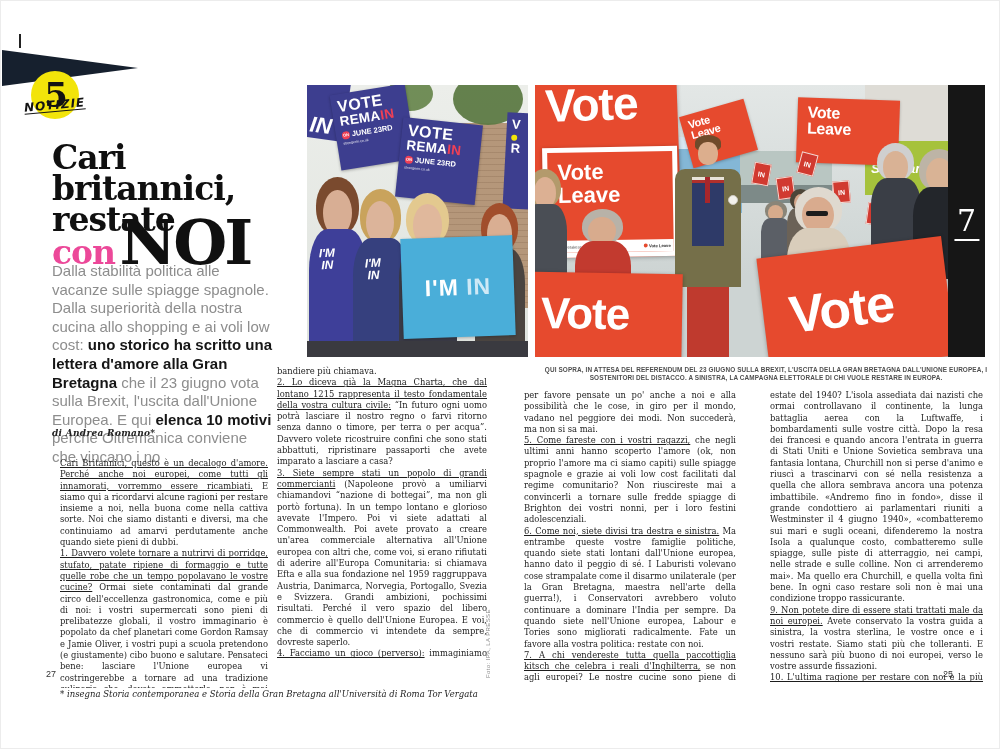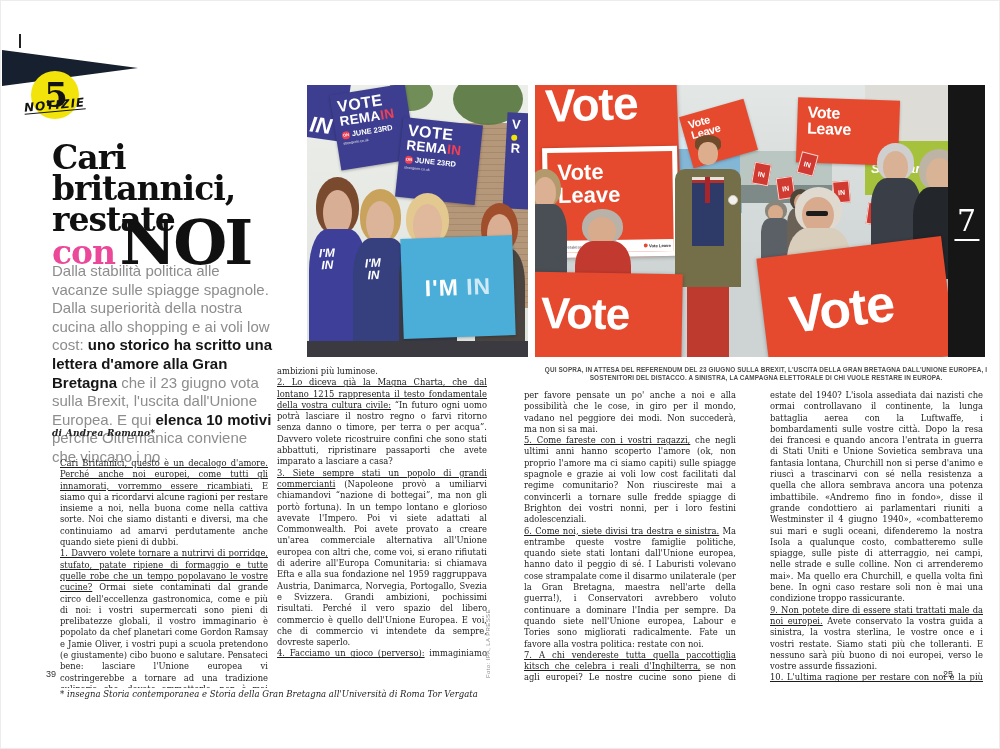--- a/index.html
+++ b/index.html
@@ -208,27 +208,27 @@
       <div class="txt"><span>I'M</span>&nbsp;<span class="lt">IN</span></div>
     </div>
     <div class="crowd-strip"></div>
   </div>
 
   <div class="bodycol" id="col0">
       <div class="para"><span class="run-lead">Cari Britannici, questo è un decalogo d'amore. Perché anche noi europei, come tutti gli innamorati, vorremmo essere ricambiati.</span><span class="run-n"> E siamo qui a ricordarvi alcune ragioni per restare insieme a noi, nella buona come nella cattiva sorte. Noi che siamo distanti e diversi, ma che continuiamo ad amarvi perdutamente anche quando siete pieni di dubbi.</span></div>
       <div class="para"><span class="run-lead">1. Davvero volete tornare a nutrirvi di porridge, stufato, patate ripiene di formaggio e tutte quelle robe che un tempo popolavano le vostre cucine?</span><span class="run-n"> Ormai siete contaminati dal grande circo dell'eccellenza gastronomica, come e più di noi: i vostri supermercati sono pieni di prelibatezze globali, il vostro immaginario è popolato da chef planetari come Gordon Ramsay e Jamie Oliver, i vostri pupi a scuola pretendono (e giustamente) cibo buono e salutare. Pensateci bene: lasciare l'Unione europea vi costringerebbe a tornare ad una tradizione culinaria che, dovete ammetterlo, non è mai stata tra le vostre</span></div>
     </div>
   <div class="bodycol" id="col1">
-      <div class="para"><span class="run-n">ambizioni più luminose.</span></div>
+      <div class="para"><span class="run-n">bandiere più chiamava.</span></div>
       <div class="para"><span class="run-lead">2. Lo diceva già la Magna Charta, che dal lontano 1215 rappresenta il testo fondamentale della vostra cultura civile:</span><span class="run-n"> “In futuro ogni uomo potrà lasciare il nostro regno o farvi ritorno senza danno o timore, per terra o per acqua”. Davvero volete ricostruire confini che sono stati abbattuti, ripristinare passaporti che avete imparato a lasciare a casa?</span></div>
       <div class="para"><span class="run-lead">3. Siete sempre stati un popolo di grandi commercianti</span><span class="run-n"> (Napoleone provò a umiliarvi chiamandovi “nazione di bottegai”, ma non gli portò fortuna). In un tempo lontano e glorioso avevate l'Impero. Poi vi siete adattati al Commonwealth. Poi avete provato a creare un'area commerciale alternativa all'Unione europea con altri che, come voi, si erano rifiutati di aderire all'Europa Comunitaria: si chiamava Efta e alla sua fondazione nel 1959 raggruppava Austria, Danimarca, Norvegia, Portogallo, Svezia e Svizzera. Grandi ambizioni, pochissimi risultati. Perché il vero spazio del libero commercio è quello dell'Unione Europea. E voi, che di commercio vi intendete da sempre, dovreste saperlo.</span></div>
       <div class="para"><span class="run-lead">4. Facciamo un gioco (perverso):</span><span class="run-n"> immaginiamo che domani Trump sia alla Casa Bianca, Le Pen all'Eliseo, Grillo a Palazzo Chigi (e Salvini in Corea del Nord). Dove potremmo rifugiarci noi italiani? A Londra, senza dubbio. Ma come faremmo se voi, nel frattempo, aveste scelto di uscire dall'Unione? E quindi</span></div>
     </div>
   <div class="footnote">* insegna Storia contemporanea e Storia della Gran Bretagna all'Università di Roma Tor Vergata</div>
-  <div class="pagenum" style="left:46px;top:669px;">39</div>
+  <div class="pagenum" style="left:46px;top:669px;">27</div>
 
   <div class="photo" id="photo-right">
     <div class="lamp"></div>
     <div class="shopfront" style="left:95px;top:52px;width:112px;height:64px;background:#84b7d6;border-top:12px solid #d8e8f2;"></div>
     <div class="shopfront" style="left:205px;top:66px;width:92px;height:52px;background:#b9c6c2;box-shadow:inset 0 -18px 0 #7d8a88;"></div>
     <div class="shopfront" style="left:330px;top:0;width:83px;height:56px;background:#dedcd6;"></div>
     <div class="stanjames">StanJames</div>
 
     <div class="giant-vote" style="left:-6px;top:-10px;width:150px;height:162px;transform:rotate(-2deg);">
       <span style="left:18px;top:2px;font-size:46px;">Vote</span>

